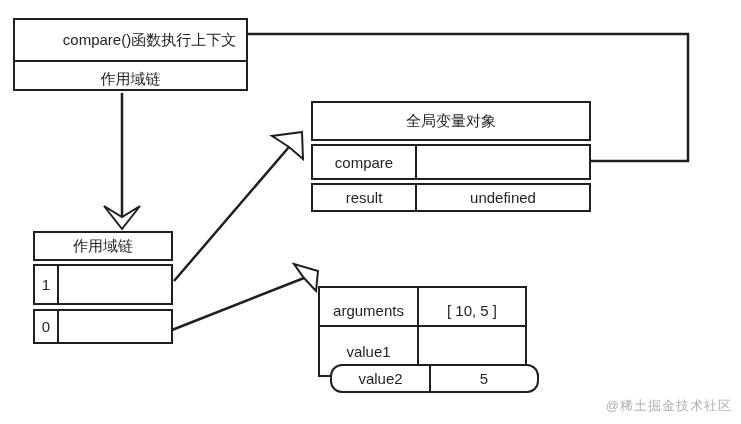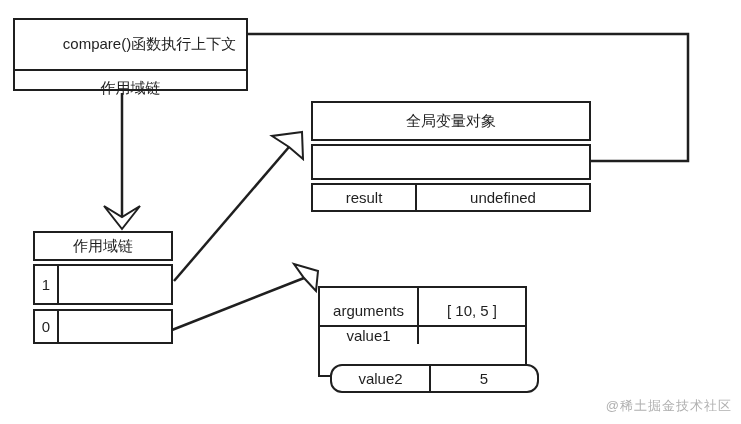--- a/index.html
+++ b/index.html
@@ -42,27 +42,28 @@
       <polygon points="302,132 272,136 289,147 303,159"></polygon>
     </g>
 
     <g>
       <line x1="172" y1="330" x2="304" y2="278"></line>
       <polygon points="318,271 294,264 304,278 316,291"></polygon>
     </g>
   </svg>
 
   <div class="abs bordered" style="left:13px; top:18px; width:235px; height:73px;">
-    <div class="center" style="height:51px; border-bottom:2px solid var(--line); box-sizing:border-box;padding-left:38px;">compare()函数执行上下文</div>
+    <div class="center" style="height:42px; border-bottom:2px solid var(--line); box-sizing:border-box;padding-left:38px;">compare()函数执行上下文</div>
     <div class="center" style="height:34px;">作用域链</div>
   </div>
 
   <div class="abs" style="left:311px; top:101px; width:280px; height:111px;">
     <div class="abs bordered center" style="left:0; top:0; width:280px; height:40px;">全局变量对象</div>
     <div class="abs bordered row" style="left:0; top:43px; width:280px; height:36px;">
+      <div class="keycell" style="width:104px;">compare</div>
       <div class="valcell"></div>
     </div>
     <div class="abs bordered row" style="left:0; top:82px; width:280px; height:29px;">
       <div class="keycell" style="width:104px;">result</div>
       <div class="valcell">undefined</div>
     </div>
   </div>
 
   <div class="abs" style="left:33px; top:231px; width:140px; height:113px;">
     <div class="abs bordered center" style="left:0; top:0; width:140px; height:30px;">作用域链</div>
@@ -74,21 +75,21 @@
       <div class="keycell" style="width:24px;">0</div>
       <div class="valcell"></div>
     </div>
   </div>
 
   <div class="abs" style="left:318px; top:248px; width:209px; height:145px;">
     <div class="abs bordered row" style="left:0; top:38px; width:209px; height:48px;">
       <div class="keycell" style="width:99px;">arguments</div>
       <div class="valcell">[ 10, 5 ]</div>
     </div>
-    <div class="abs bordered row" style="left:0; top:77px; width:209px; height:52px;flex-direction:column;">
+    <div class="abs bordered row" style="left:0; top:77px; width:209px; height:52px;">
       <div class="keycell" style="width:99px;">value1</div>
     </div>
     <div class="abs bordered row" style="left:12px; top:116px; width:209px; height:29px;border-radius:12px;">
       <div class="keycell" style="width:99px;">value2</div>
       <div class="valcell">5</div>
     </div>
   </div>
 
   <div class="watermark">@稀土掘金技术社区</div>
 

